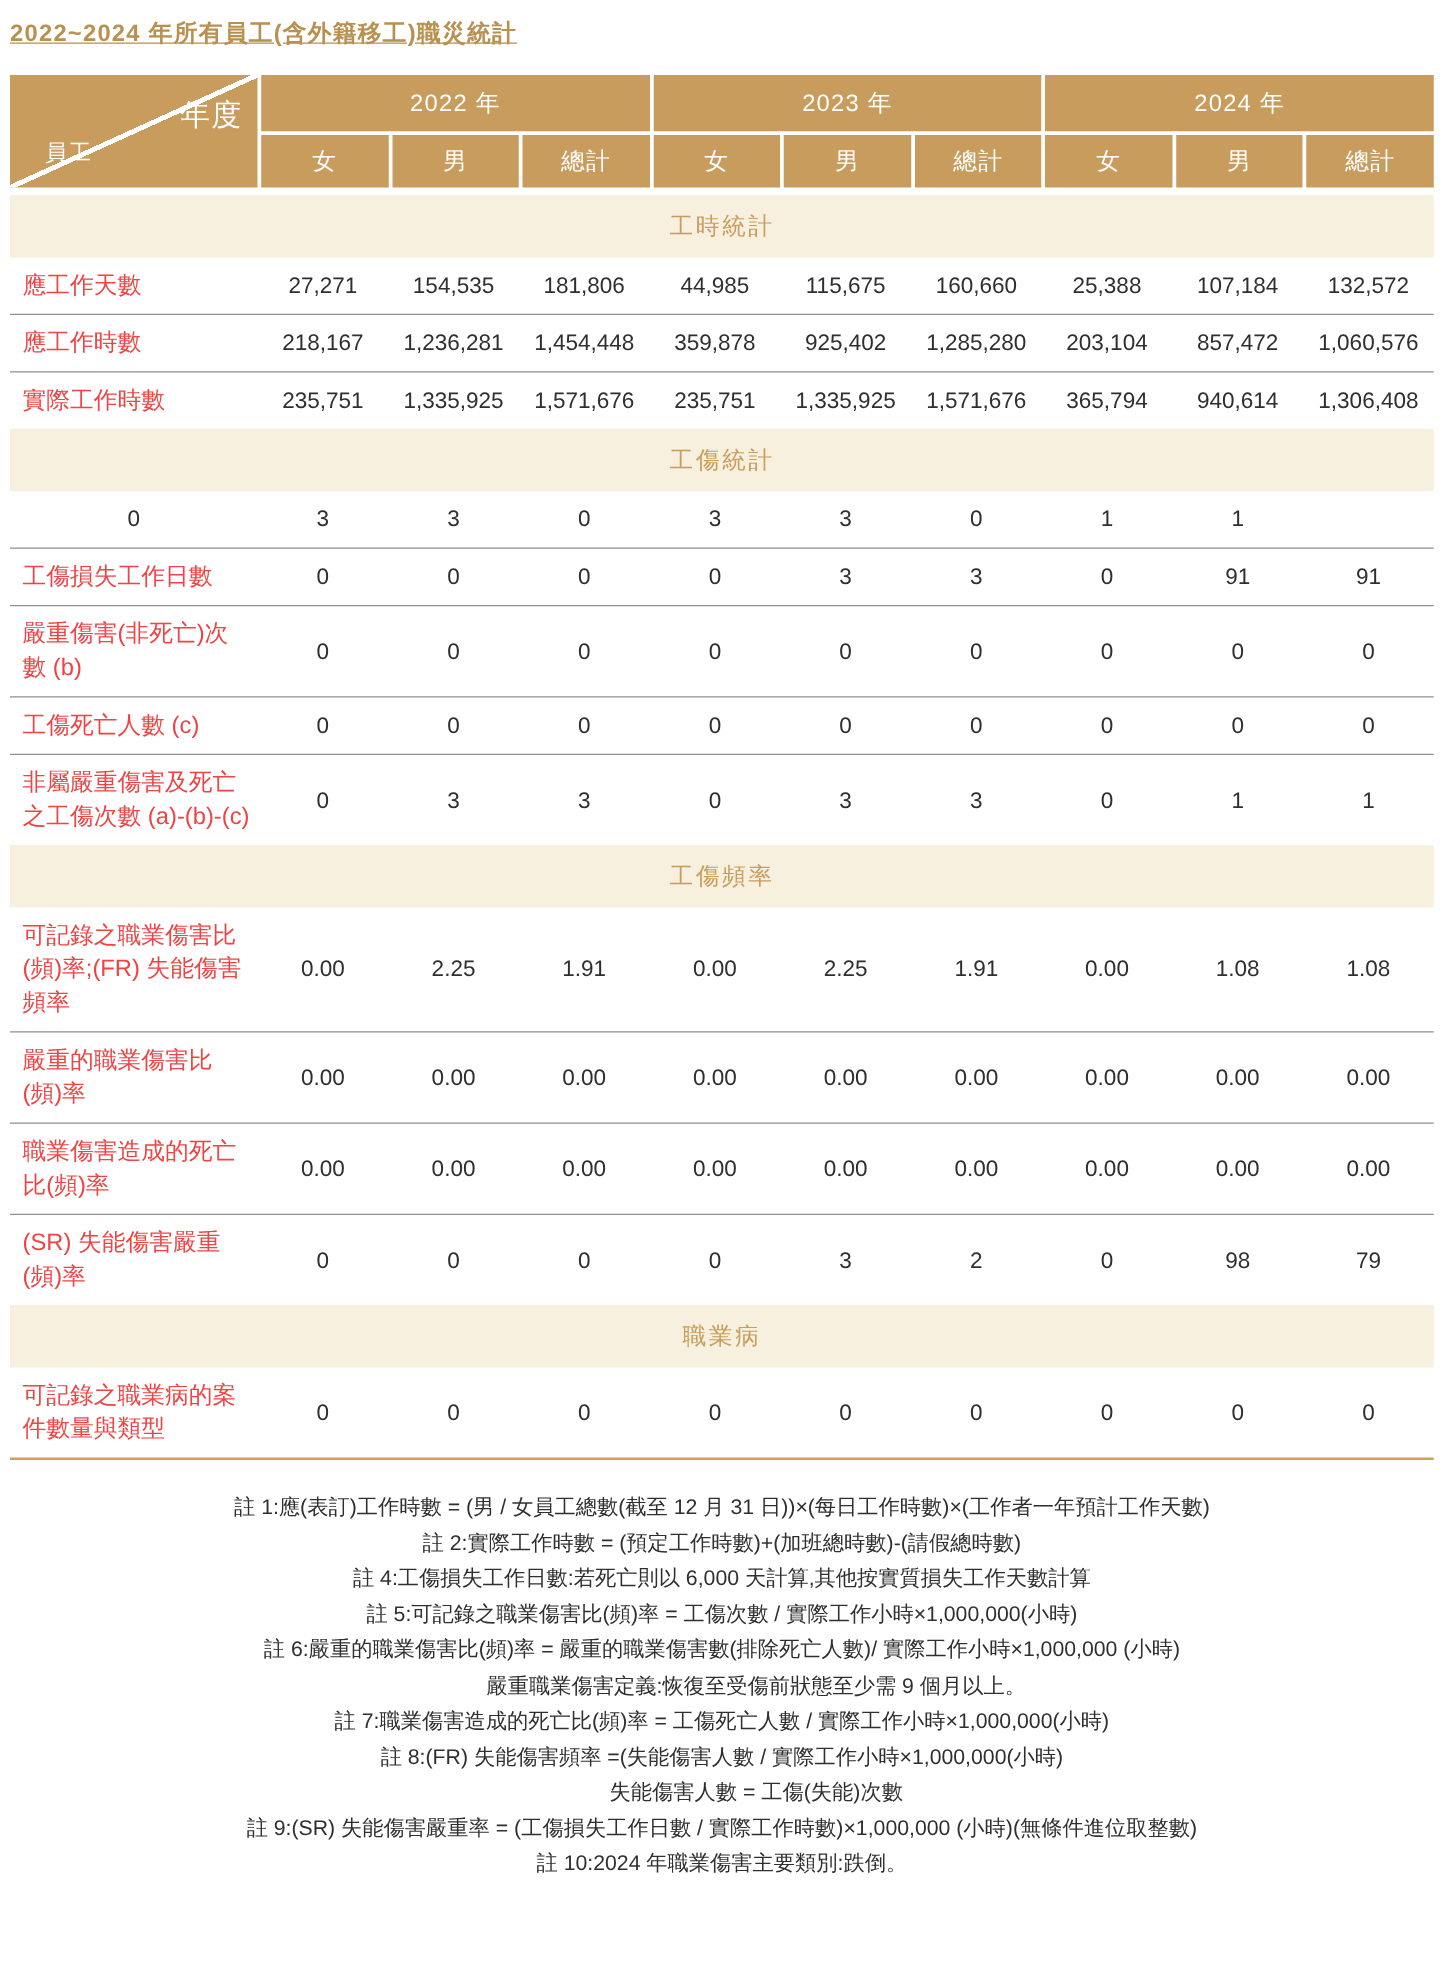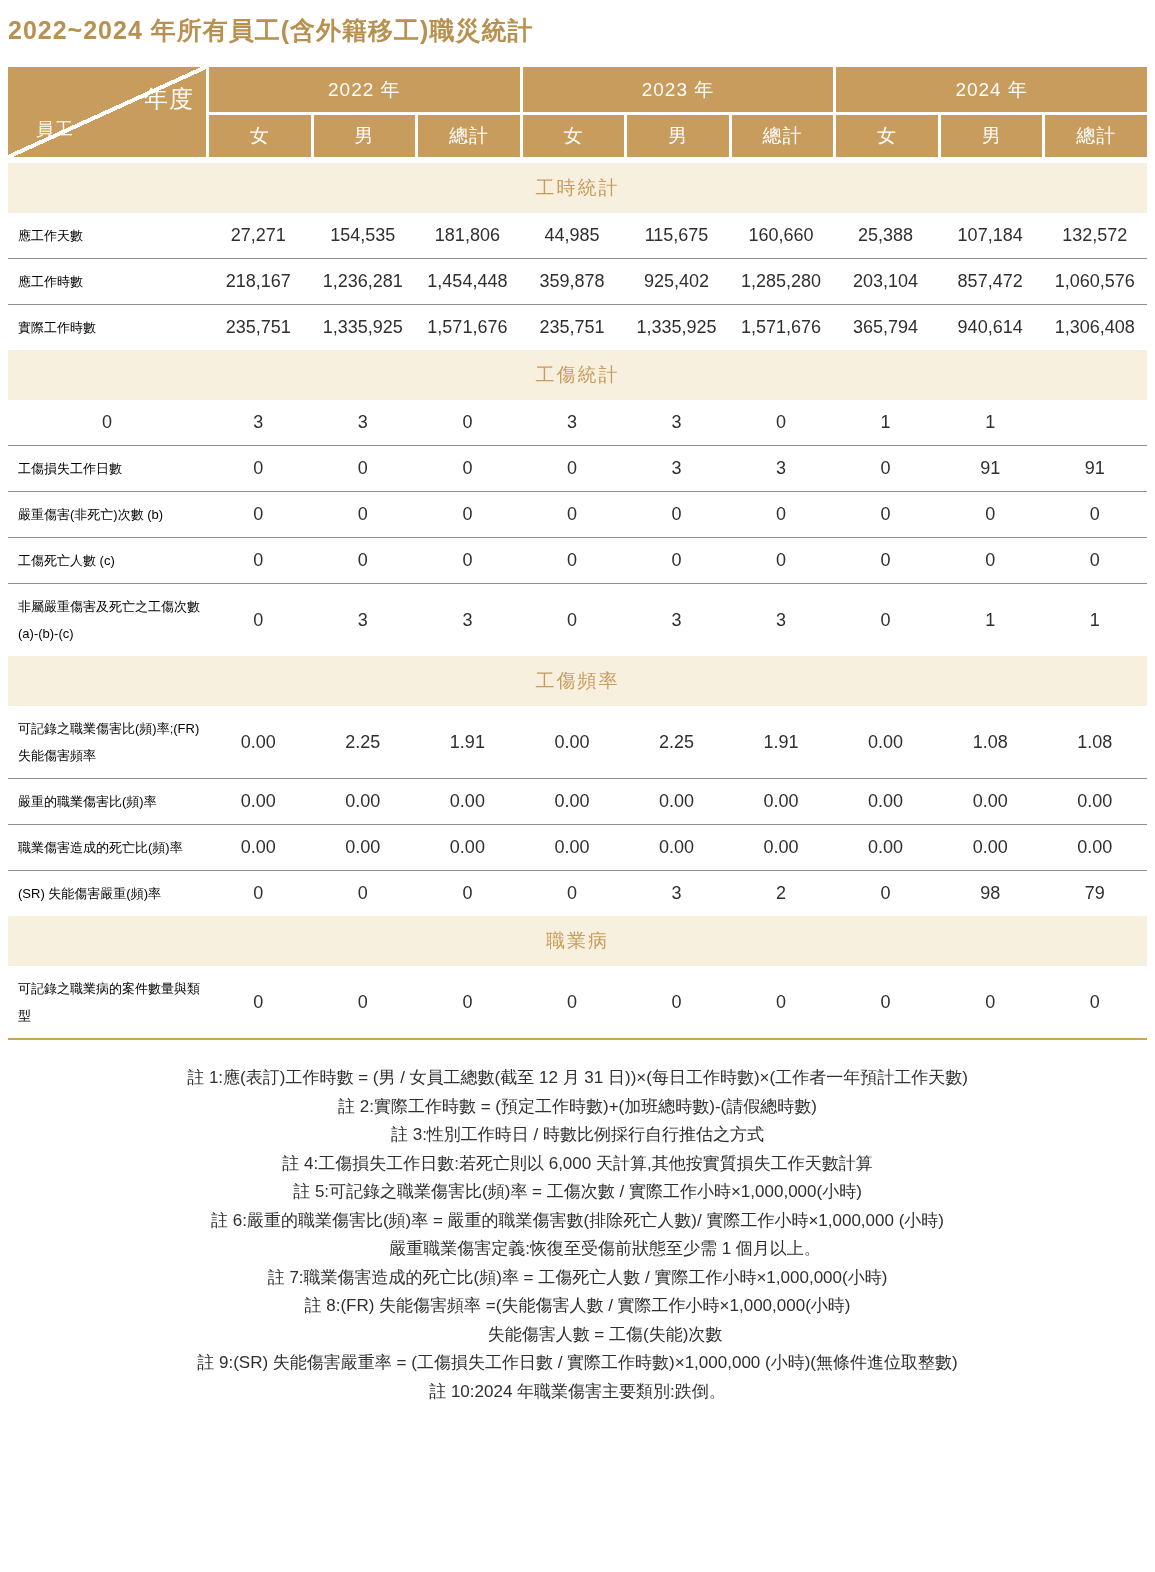--- a/index.html
+++ b/index.html
@@ -11,25 +11,26 @@
   }
   *{box-sizing:border-box;margin:0;padding:0;}
   html,body{background:#ffffff;}
   body{
     width:1155px;
     font-family:"Liberation Sans","DejaVu Sans",sans-serif;
     color:var(--txt);
   }
   .page{padding:10px 8px 30px 8px;}
   .title{
-    font-size:25px;
+    font-size:19px;
     font-weight:bold;
     color:var(--title-gold);
     letter-spacing:1px;
     margin:4px 0 20px 0;
+    text-decoration:underline;
   }
   
   .thead{
     display:grid;
     grid-template-columns:198px repeat(9,1fr);
     grid-template-rows:45px 42px;
     gap:3px;
     margin-bottom:6px;
   }
   .hcell{
@@ -75,24 +76,24 @@
   }
   .trow{
     display:grid;
     grid-template-columns:198px repeat(9,1fr);
   }
   .trow + .trow{border-top:1px solid var(--sep);}
   .rlabel{
     display:flex;
     align-items:center;
     text-align:left;
-    font-size:13px;
+    font-size:19px;
     line-height:27px;
     padding:9px 6px 9px 10px;
-    color:#000000;
+    color:#ef4444;
   }
   .rval{
     display:flex;
     align-items:center;
     justify-content:center;
     font-size:18px;
     line-height:27px;
     padding:9px 2px;
     color:#2F2F2F;
   }
@@ -292,25 +293,24 @@
           <div class="rval">0</div>
           <div class="rval">0</div>
           <div class="rval">0</div>
         </div>
       </div>
   </div>
 
   <div class="notes">
       <div class="note">註 1:應(表訂)工作時數 = (男 / 女員工總數(截至 12 月 31 日))×(每日工作時數)×(工作者一年預計工作天數)</div>
       <div class="note">註 2:實際工作時數 = (預定工作時數)+(加班總時數)-(請假總時數)</div>
-      <div class="note">註 3:性別工作時日 / 時數比例採行自行推估之方式</div>
       <div class="note">註 4:工傷損失工作日數:若死亡則以 6,000 天計算,其他按實質損失工作天數計算</div>
       <div class="note">註 5:可記錄之職業傷害比(頻)率 = 工傷次數 / 實際工作小時×1,000,000(小時)</div>
       <div class="note">註 6:嚴重的職業傷害比(頻)率 = 嚴重的職業傷害數(排除死亡人數)/ 實際工作小時×1,000,000 (小時)</div>
-      <div class="note indent">嚴重職業傷害定義:恢復至受傷前狀態至少需 1 個月以上。</div>
+      <div class="note indent">嚴重職業傷害定義:恢復至受傷前狀態至少需 9 個月以上。</div>
       <div class="note">註 7:職業傷害造成的死亡比(頻)率 = 工傷死亡人數 / 實際工作小時×1,000,000(小時)</div>
       <div class="note">註 8:(FR) 失能傷害頻率 =(失能傷害人數 / 實際工作小時×1,000,000(小時)</div>
       <div class="note indent">失能傷害人數 = 工傷(失能)次數</div>
       <div class="note">註 9:(SR) 失能傷害嚴重率 = (工傷損失工作日數 / 實際工作時數)×1,000,000 (小時)(無條件進位取整數)</div>
       <div class="note">註 10:2024 年職業傷害主要類別:跌倒。</div>
     </div>
 
 </div>
 
 </body></html>

